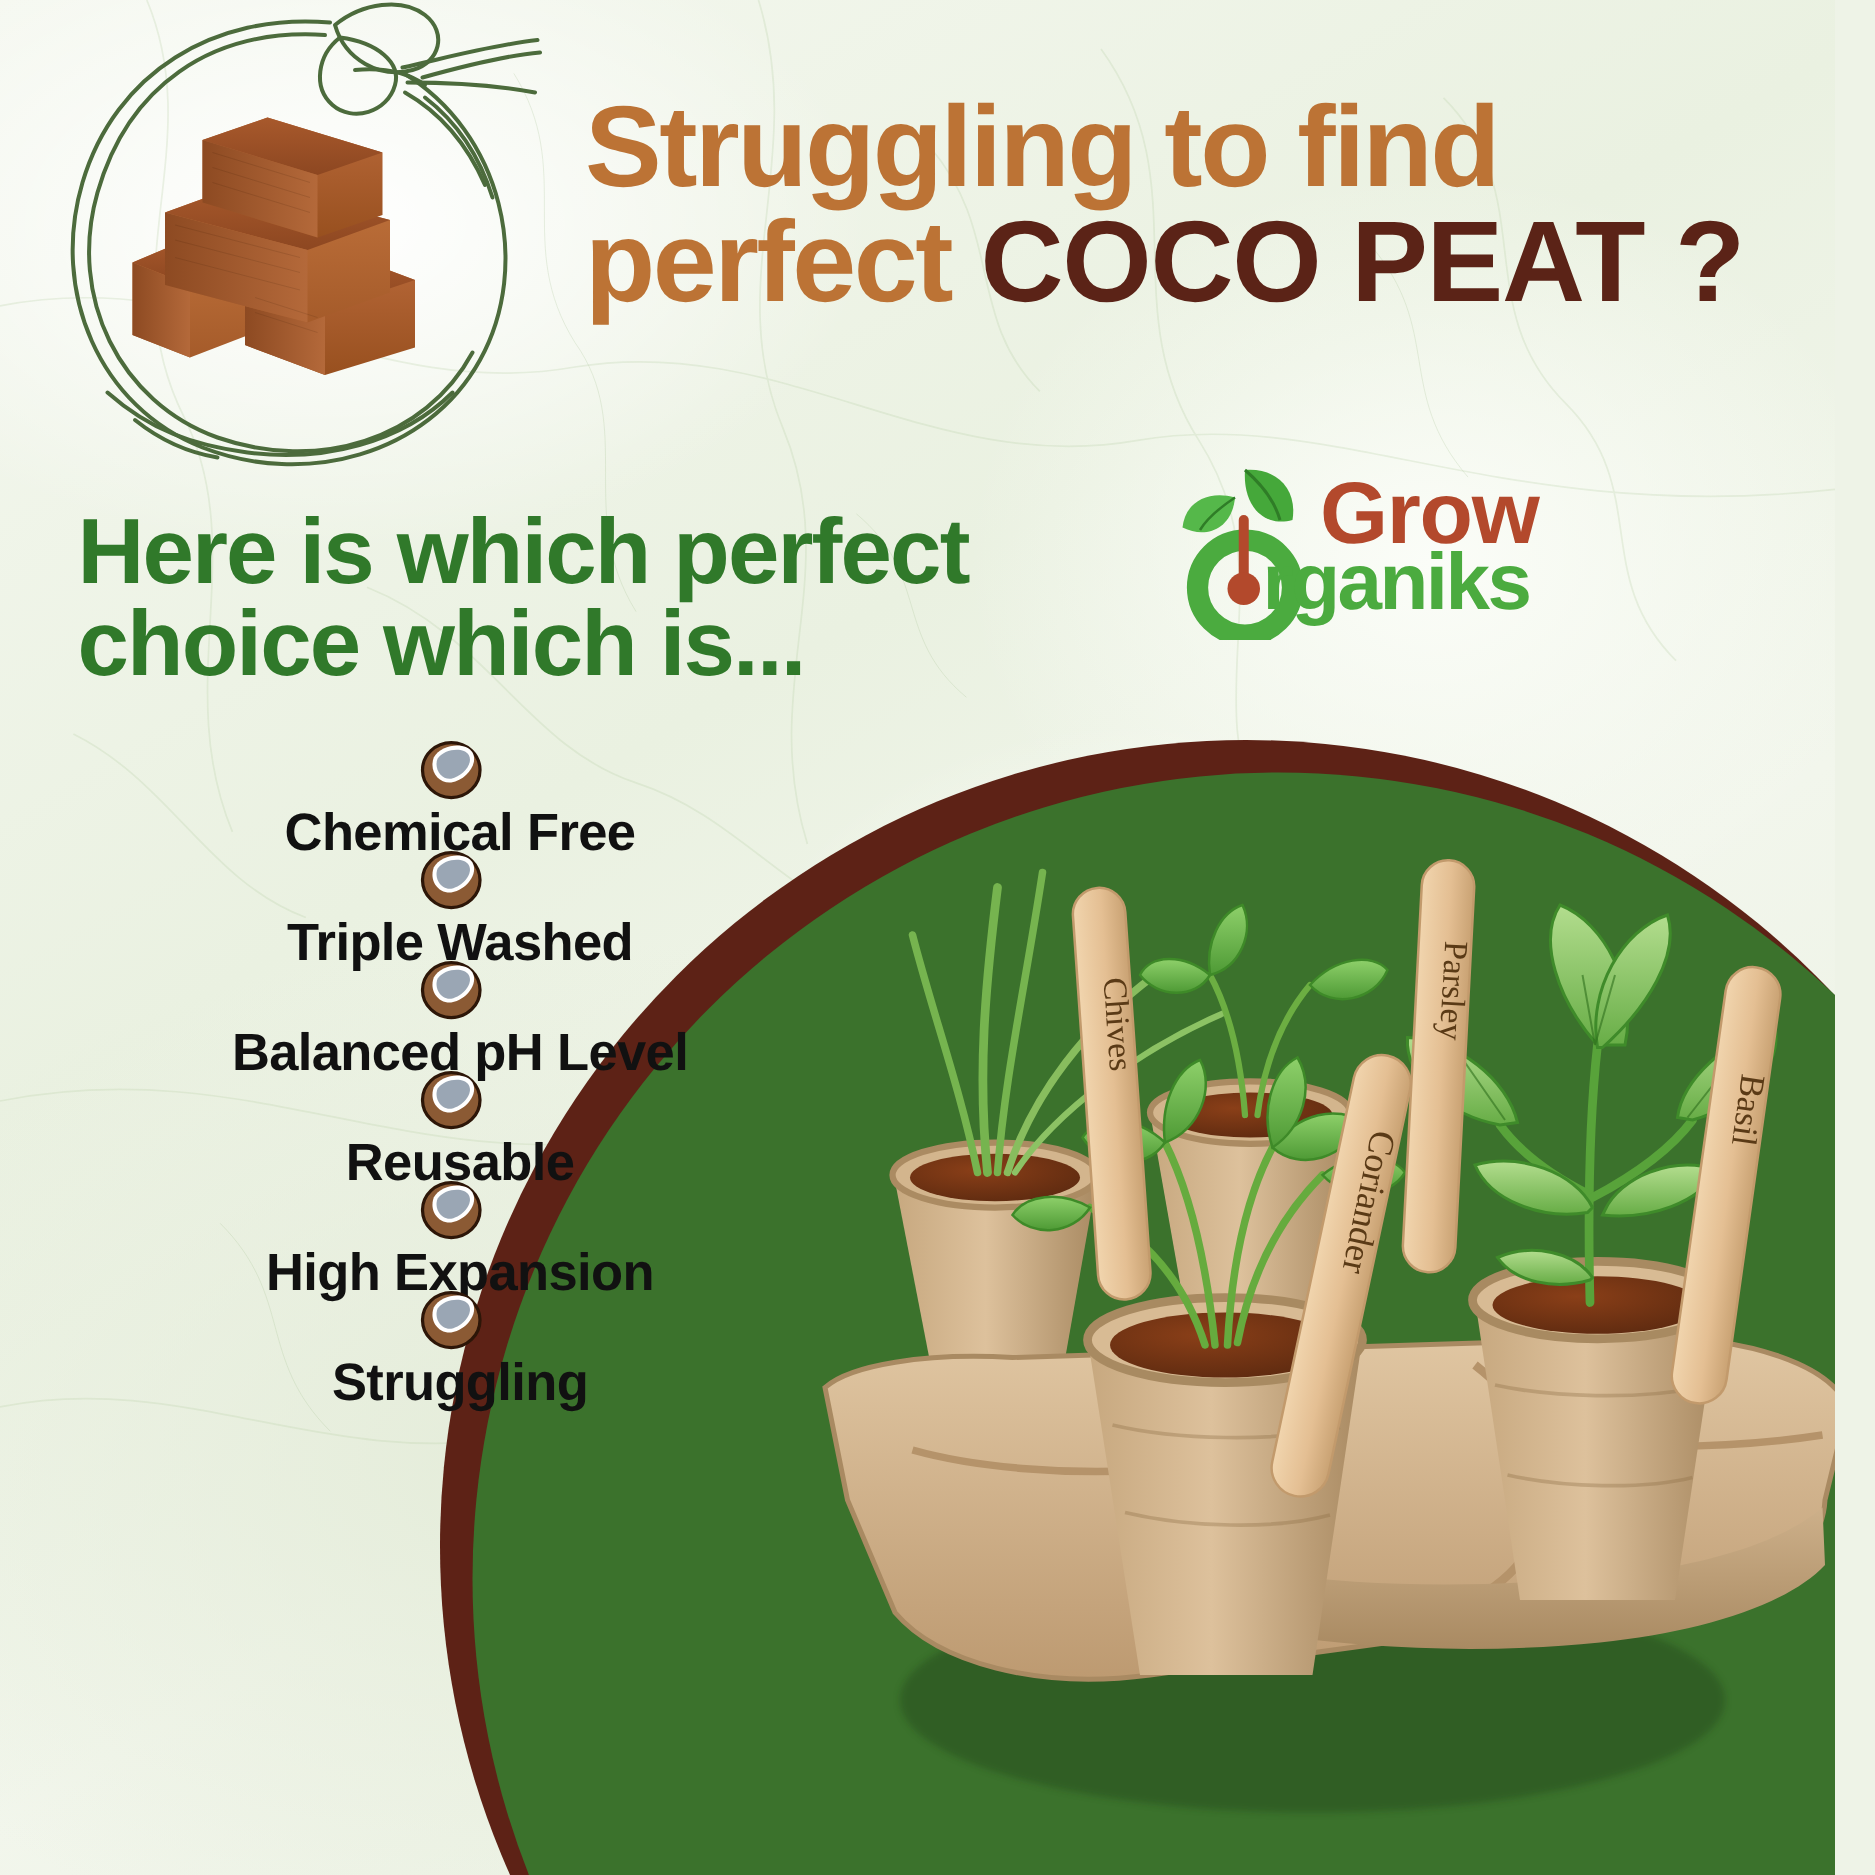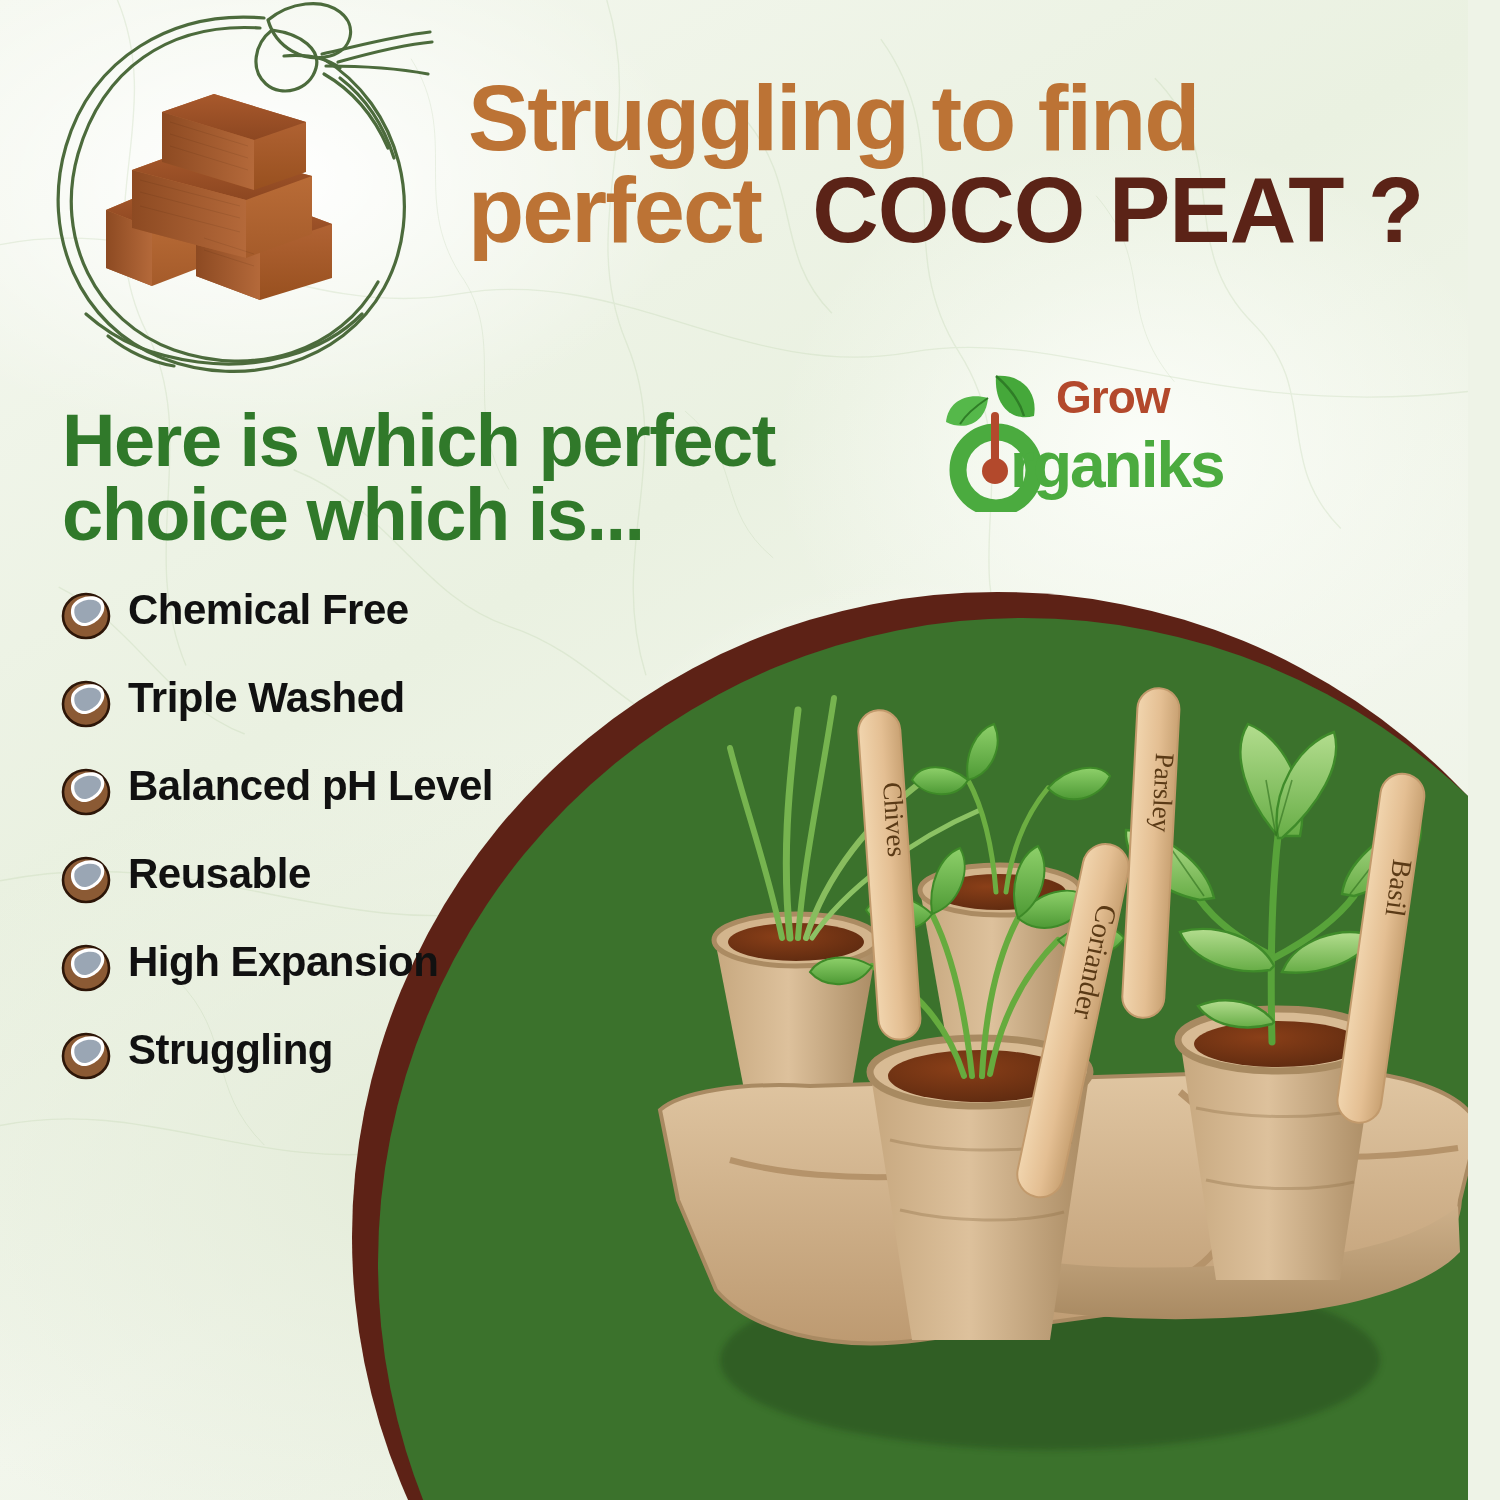--- a/index.html
+++ b/index.html
@@ -43,45 +43,45 @@
   
   .headline{
     position:absolute; left:468px; top:74px; width:1010px;
     font-weight:bold; font-size:92px; line-height:.96;
     letter-spacing:-2px;
     font-family:"Liberation Sans", sans-serif;
   }
   .headline .l1{ display:block; color:#bc7335; }
   .headline .l2{ display:block; margin-top:4px; }
   .headline .l2 .orange{ color:#bc7335; }
-  .headline .l2 .dark{ color:#5b2317; letter-spacing:-1px;margin-left:28px; }
+  .headline .l2 .dark{ color:#5b2317; letter-spacing:-1px; }
 
   
   .subhead{
     position:absolute; left:62px; top:404px; width:760px;
     color:#30792a; font-weight:bold; font-size:74px; line-height:1.0;
     letter-spacing:-1.5px;
   }
   .subhead span{ display:block; }
 
   
   .logo{ position:absolute; left:938px; top:362px; width:400px; height:160px; }
   .logo-mark{ position:absolute; left:0; top:8px; width:118px; height:142px; }
   .logo-grow{
     position:absolute; left:118px; top:8px;
-    font-size:46px; font-weight:bold; color:#b3492c; letter-spacing:-1px;
+    font-size:70px; font-weight:bold; color:#b3492c; letter-spacing:-1px;
   }
   .logo-org{
     position:absolute; left:72px; top:66px;
     font-size:64px; font-weight:bold; color:#4bab3f; letter-spacing:-2px;
   }
 
   
   .bullets{ position:absolute; left:58px; top:586px; width:620px; }
-  .bullet{ display:flex; height:88px; }
+  .bullet{ display:flex; align-items:center; height:88px;flex-direction:column; }
   .coco{ width:56px; height:56px; flex:0 0 56px; margin-right:14px; }
   .bullet .txt{
     font-size:42px; font-weight:bold; color:#111111; letter-spacing:-.5px;
     white-space:nowrap;
   }
 
   
   .tray{ position:absolute; left:620px; top:640px; width:880px; height:860px; }
 </style>
 </head>

